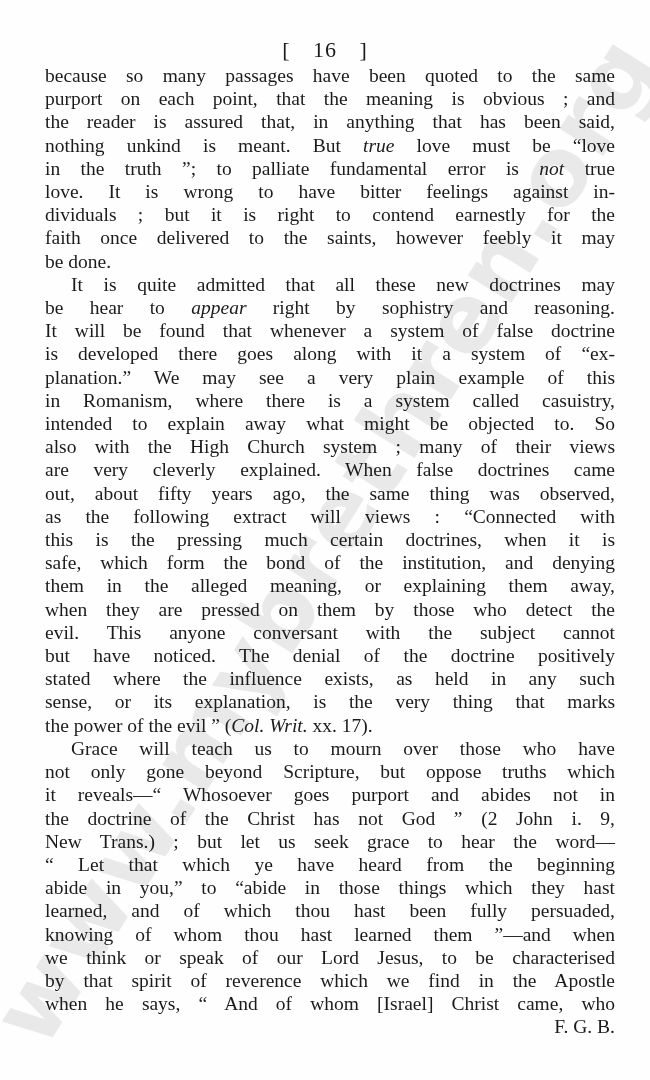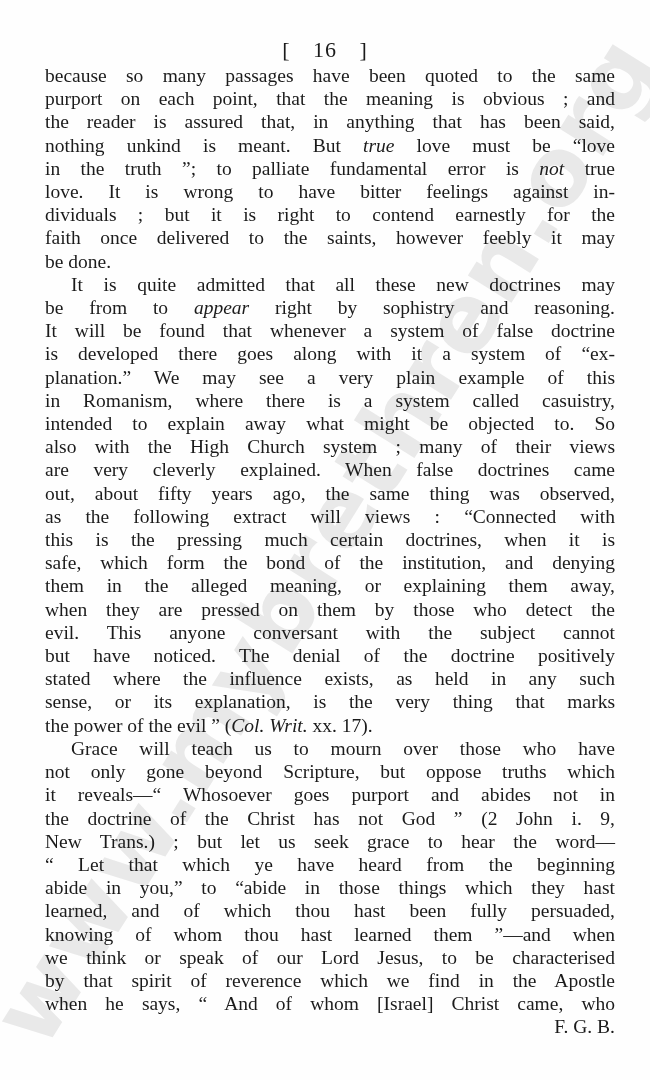--- a/index.html
+++ b/index.html
@@ -71,21 +71,21 @@
         <div class="line"><span>the reader is assured that, in anything that has been said,</span></div>
         <div class="line"><span>nothing unkind is meant. But </span><i>true</i><span> love must be “love</span></div>
         <div class="line"><span>in the truth ”; to palliate fundamental error is </span><i>not</i><span> true</span></div>
         <div class="line"><span>love. It is wrong to have bitter feelings against in-</span></div>
         <div class="line"><span>dividuals ; but it is right to contend earnestly for the</span></div>
         <div class="line"><span>faith once delivered to the saints, however feebly it may</span></div>
         <div class="line last"><span>be done.</span></div>
       </div>
       <div class="para indent">
         <div class="line"><span>It is quite admitted that all these new doctrines may</span></div>
-        <div class="line"><span>be from to </span><i>appear</i><span> right by sophistry and reasoning.</span></div>
+        <div class="line"><span>be hear to </span><i>appear</i><span> right by sophistry and reasoning.</span></div>
         <div class="line"><span>It will be found that whenever a system of false doctrine</span></div>
         <div class="line"><span>is developed there goes along with it a system of “ex-</span></div>
         <div class="line"><span>planation.” We may see a very plain example of this</span></div>
         <div class="line"><span>in Romanism, where there is a system called casuistry,</span></div>
         <div class="line"><span>intended to explain away what might be objected to. So</span></div>
         <div class="line"><span>also with the High Church system ; many of their views</span></div>
         <div class="line"><span>are very cleverly explained. When false doctrines came</span></div>
         <div class="line"><span>out, about fifty years ago, the same thing was observed,</span></div>
         <div class="line"><span>as the following extract will views : “Connected with</span></div>
         <div class="line"><span>this is the pressing much certain doctrines, when it is</span></div>

